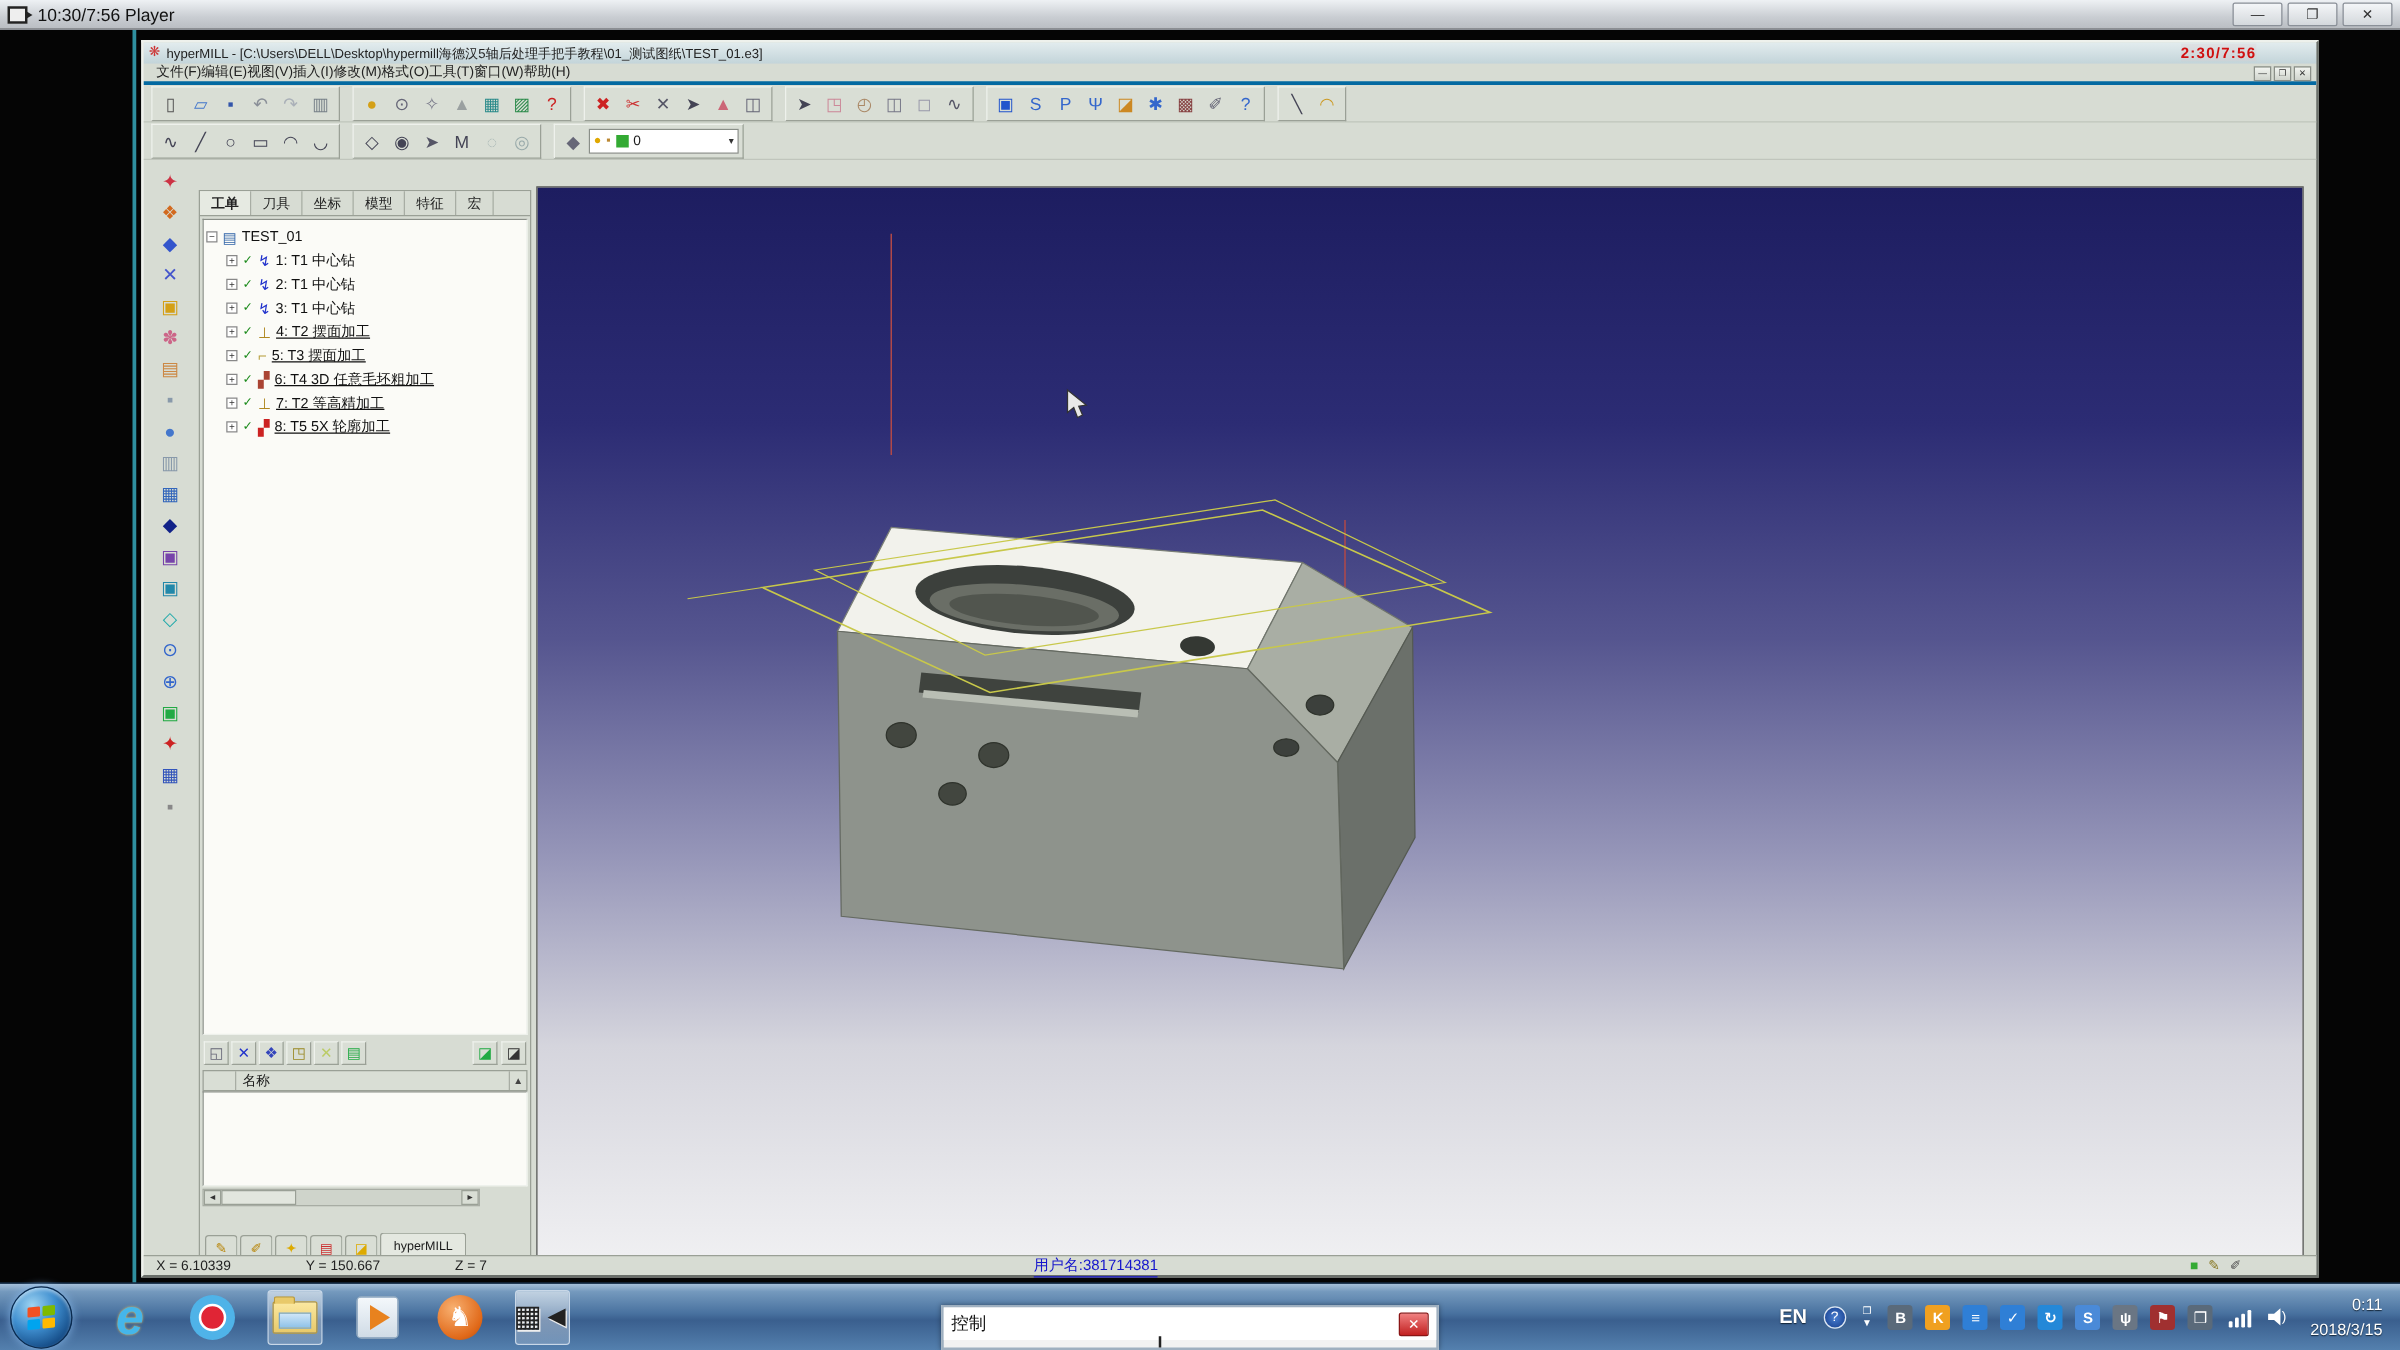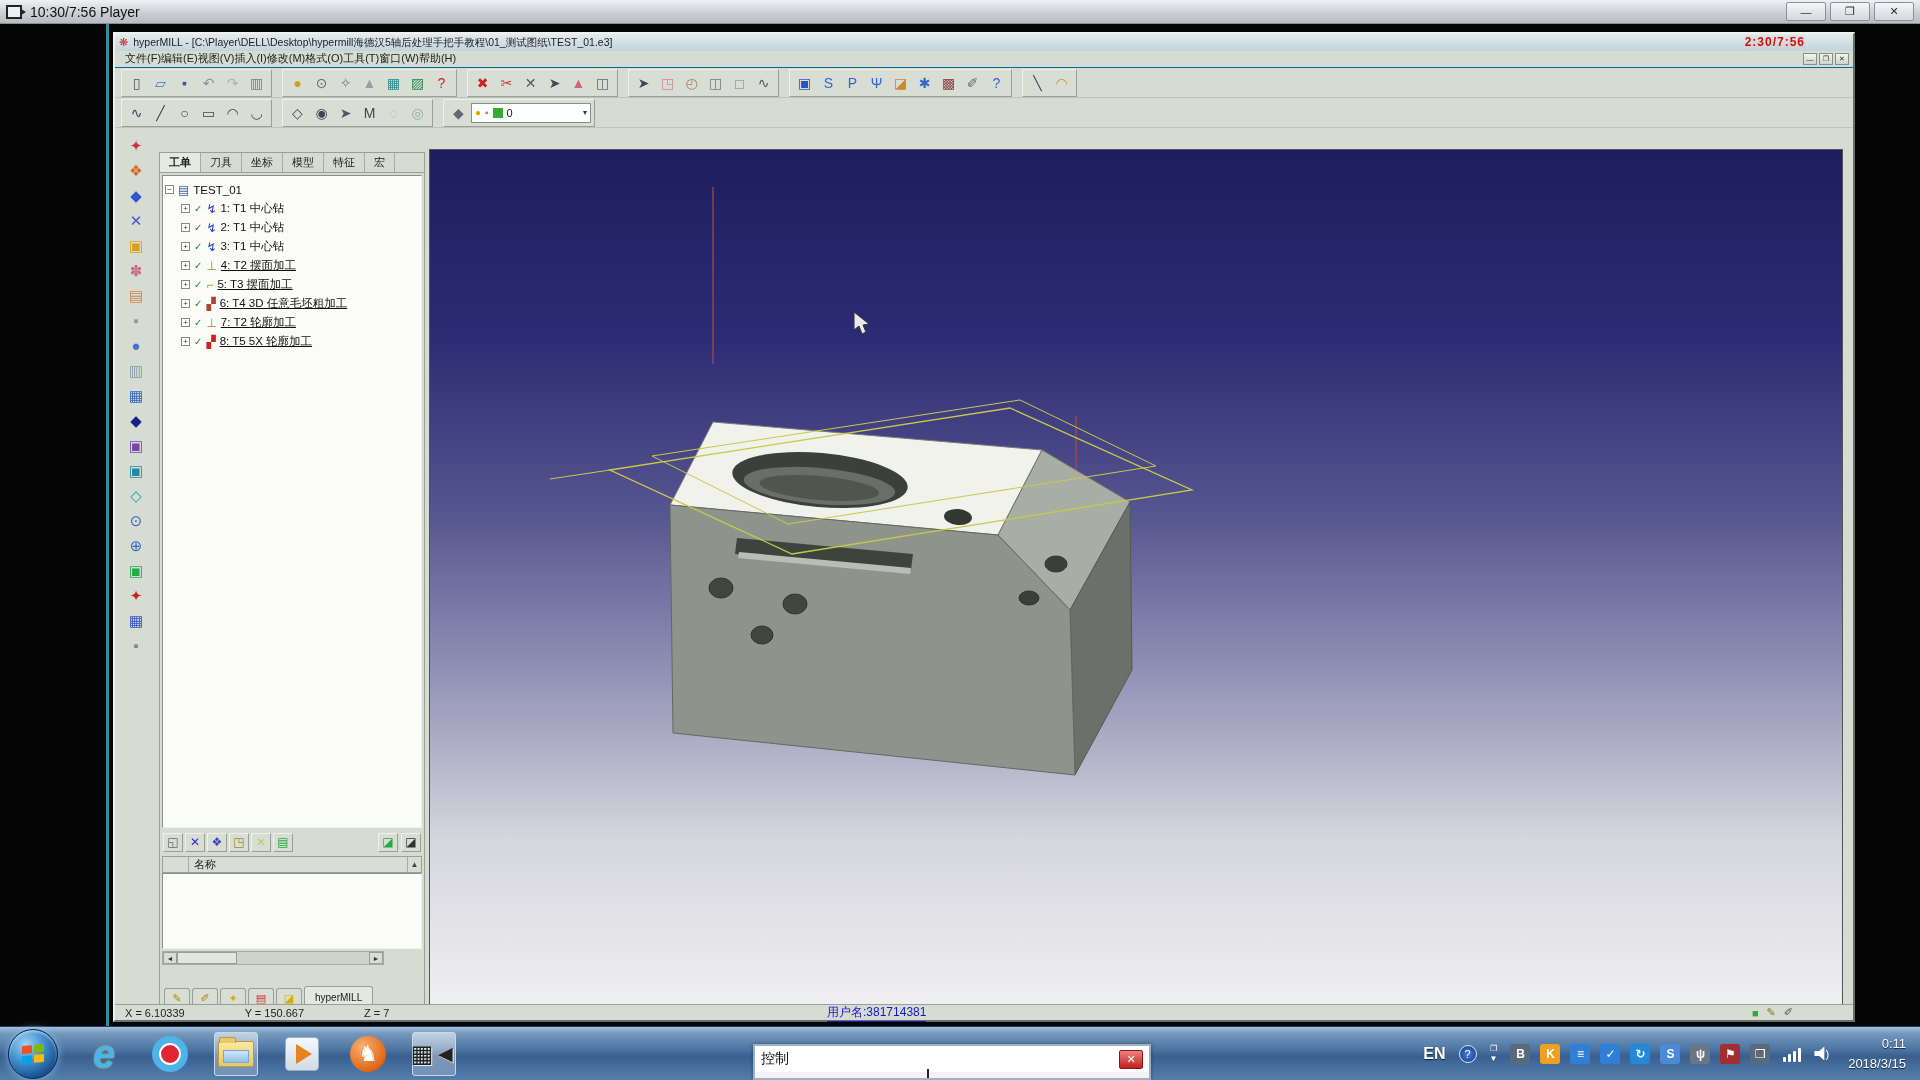--- a/index.html
+++ b/index.html
@@ -26,22 +26,22 @@
   
   .cad { position:absolute; left:113px; top:8px; width:1742px; height:990px;
     background:#d7dcd3; border:2px solid; border-color:#eef1ec #6a6f6a #6a6f6a #eef1ec;
     font-size:11px; color:#1a1a1a; }
   .cad-titlebar { height:17px; background:linear-gradient(#e2ecee,#c3d4d9);
     display:flex; align-items:center; gap:5px; padding:0 4px; position:relative; }
   .cad-app-icon { color:#cc3333; font-size:11px; line-height:1; }
   .cad-title { font-size:10.5px; color:#222; white-space:nowrap; }
   .overlay-time { position:absolute; right:48px; top:1px; color:#d01010; font-weight:bold;
     font-size:12px; letter-spacing:1px; background:rgba(220,200,200,.25); }
-  .cad-menubar { height:17px; display:flex; align-items:flex-start; gap:14px; padding:0 10px;
-    background:#d7dcd3; border-bottom:1px solid #0369a1; position:relative; }
+  .cad-menubar { height:17px; display:flex; align-items:flex-end; gap:14px; padding:0 10px;
+    background:#d7dcd3; border-bottom:3px solid #0369a1; position:relative; }
   .menu-item { font-size:11px; color:#222; }
   .mdi-controls { position:absolute; right:4px; top:2px; display:flex; gap:2px; }
   .mdi-btn { width:14px; height:12px; background:linear-gradient(#f2f4f0,#cfd4cc);
     border:1px solid #8a8f88; font-size:7px; display:flex; align-items:center; justify-content:center; color:#333; }
 
   .cad-toolbar { height:30px; display:flex; align-items:center; gap:10px; padding:0 6px;
     border-bottom:1px solid #c0c5bc; }
   .tb-group { display:flex; align-items:center; gap:1px; padding:2px 3px;
     border-left:1px solid #eef1ec; border-top:1px solid #eef1ec;
     border-right:1px solid #9aa096; border-bottom:1px solid #9aa096; background:#d9ded5; }
@@ -187,21 +187,21 @@
   </span>
 </div>
 
 <div class="video-area">
   <div class="video-left-edge"></div>
 
   <div class="cad">
 
     <div class="cad-titlebar">
       <span class="cad-app-icon">❋</span>
-      <span class="cad-title">hyperMILL - [C:\Player\DELL\Desktop\hypermill海德汉5轴后处理手把手教程\01_测试图纸\TEST_01.e3]</span>
+      <span class="cad-title">hyperMILL - [C:\Users\DELL\Desktop\hypermill海德汉5轴后处理手把手教程\01_测试图纸\TEST_01.e3]</span>
       <span class="overlay-time">2:30/7:56</span>
     </div>
 
     <div class="cad-menubar">
       <span><span class="menu-item">文件(F)</span><span class="menu-item">编辑(E)</span><span class="menu-item">视图(V)</span><span class="menu-item">插入(I)</span><span class="menu-item">修改(M)</span><span class="menu-item">格式(O)</span><span class="menu-item">工具(T)</span><span class="menu-item">窗口(W)</span><span class="menu-item">帮助(H)</span></span>
       <span class="mdi-controls">
         <span class="mdi-btn">—</span>
         <span class="mdi-btn">❐</span>
         <span class="mdi-btn">✕</span>
       </span>
@@ -368,21 +368,21 @@
             <span class="expander">+</span>
             <span class="tree-check">✓</span>
             <span class="tree-icon" style="color: rgb(170, 68, 51);">▞</span>
             <span class="tree-label underline">6: T4 3D 任意毛坯粗加工</span>
           </div>
             <div class="tree-row">
             <span class="tree-indent"></span>
             <span class="expander">+</span>
             <span class="tree-check">✓</span>
             <span class="tree-icon" style="color: rgb(176, 136, 32);">⊥</span>
-            <span class="tree-label underline">7: T2 轮廓加工</span>
+            <span class="tree-label underline">7: T2 等高精加工</span>
           </div>
             <div class="tree-row">
             <span class="tree-indent"></span>
             <span class="expander">+</span>
             <span class="tree-check">✓</span>
             <span class="tree-icon" style="color: rgb(204, 34, 34);">▞</span>
             <span class="tree-label underline">8: T5 5X 轮廓加工</span>
           </div>
           </div>
       </div>

